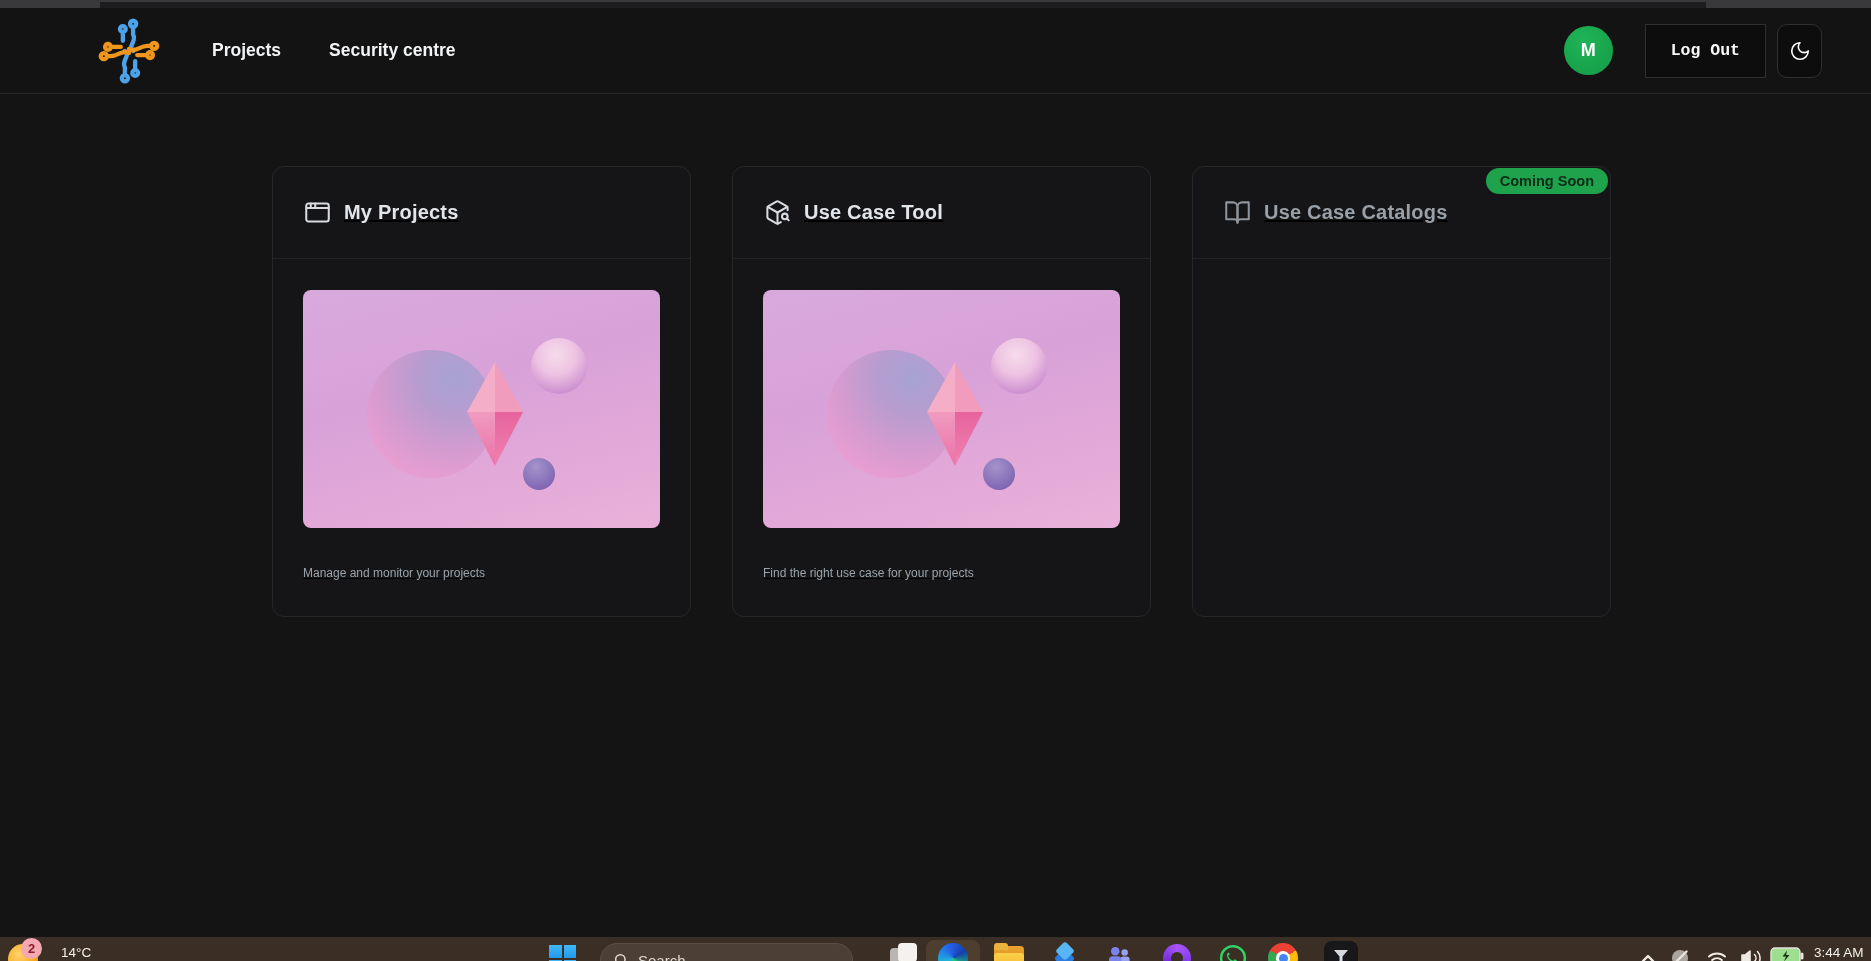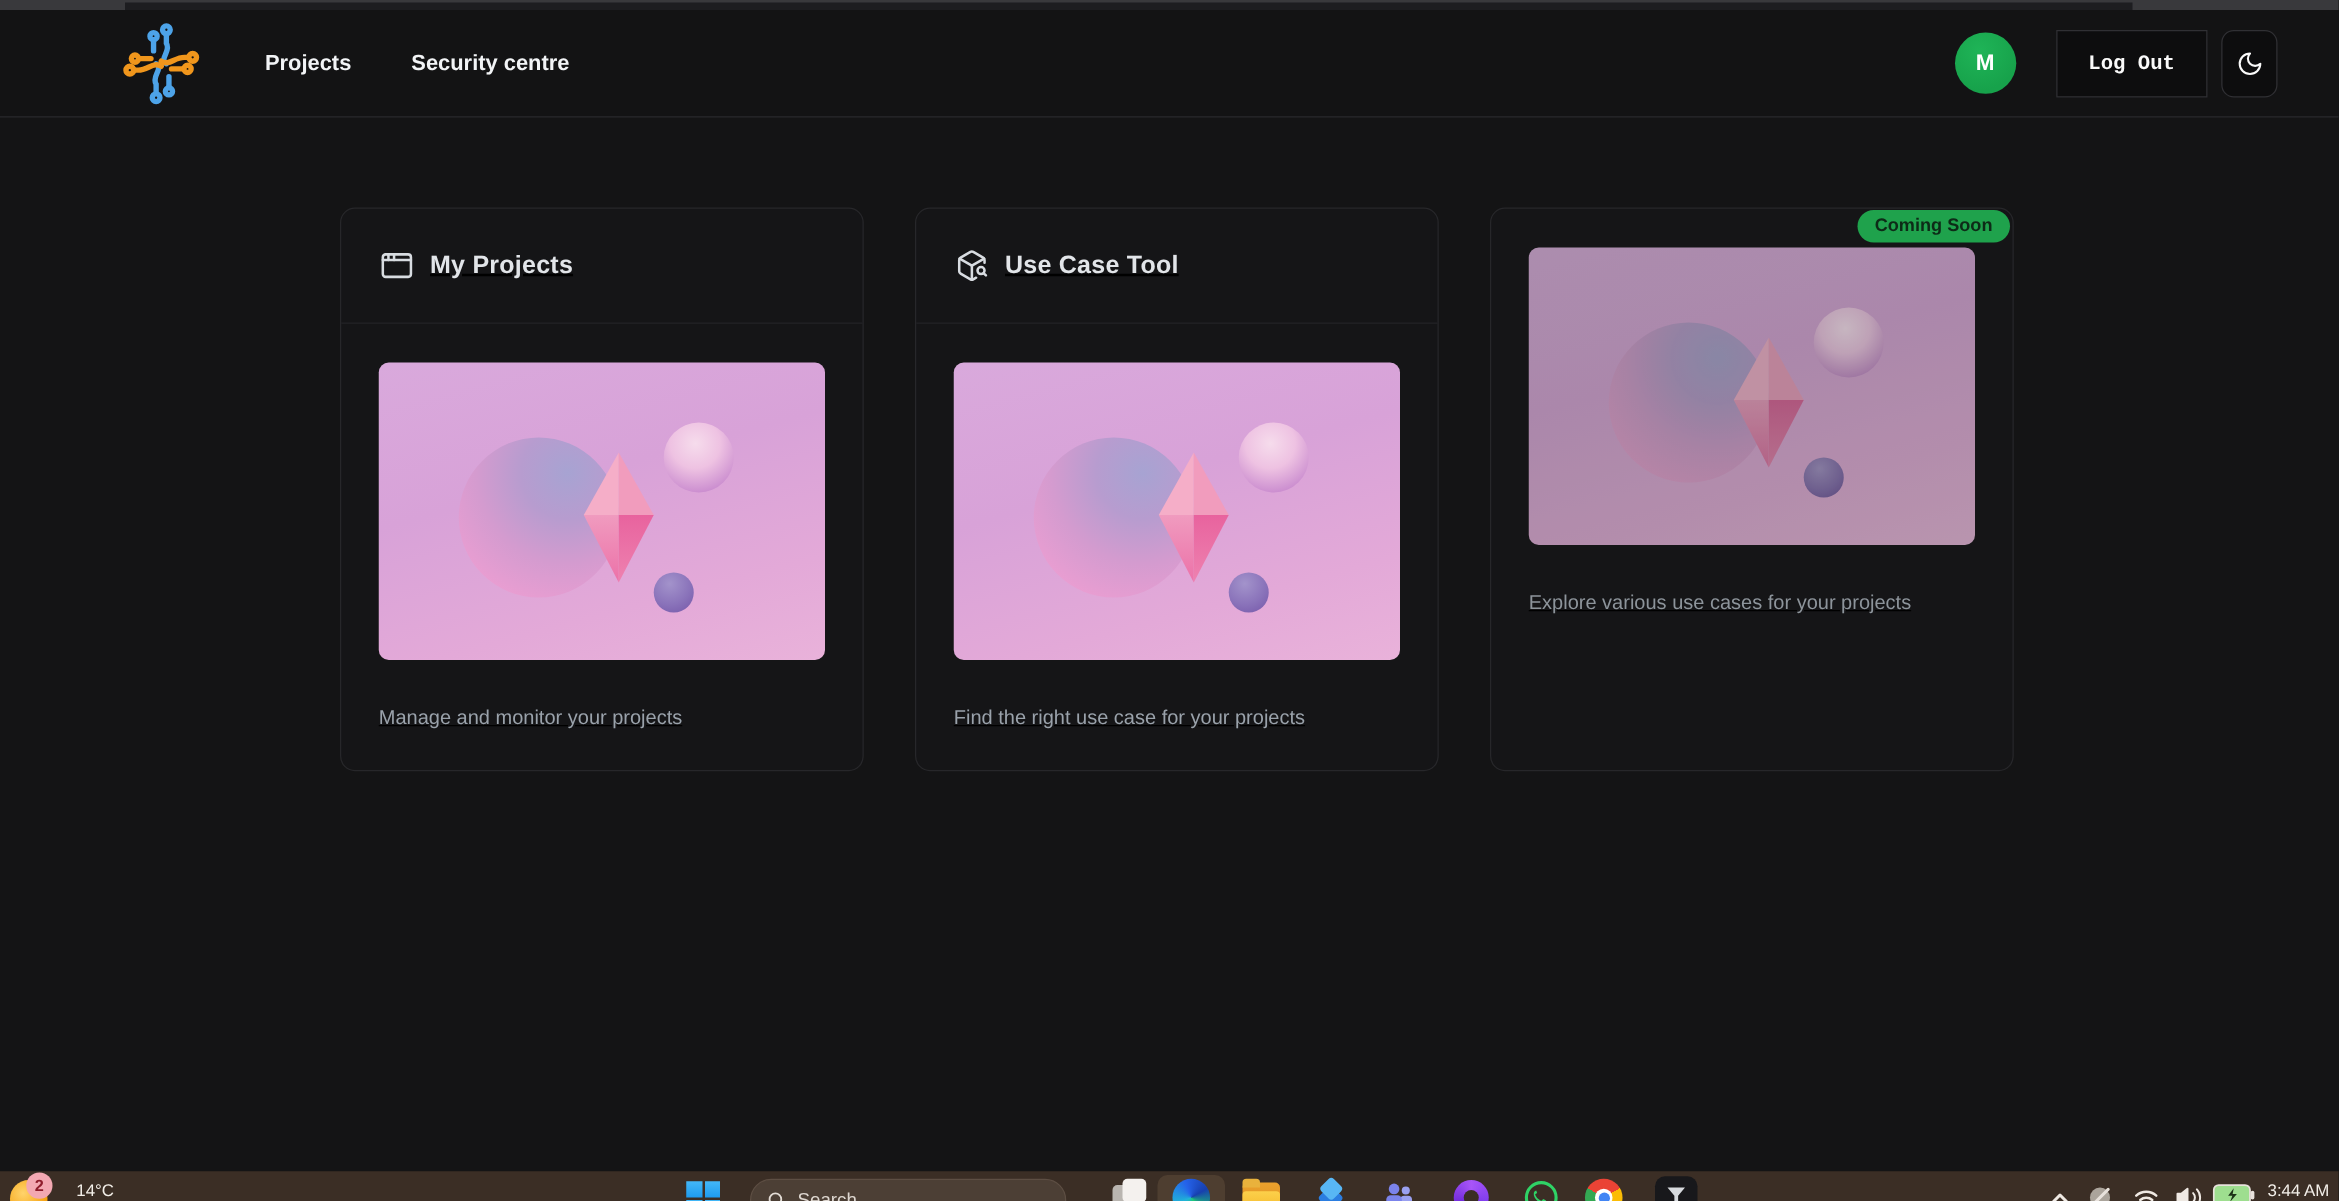--- a/index.html
+++ b/index.html
@@ -62,21 +62,21 @@
     background:linear-gradient(165deg,#d9a9dc 0%,#d8a2d8 40%,#e3a9d8 75%,#e9b2da 100%);
   }
   .sphere { position:absolute; border-radius:50%; }
   .sph-big   { left:64px;  top:60px;  width:128px; height:128px;
     background:radial-gradient(circle at 68% 22%, #a7a3d2 0%, #b79ccf 28%, #d49bcf 55%, #ec9ed2 85%); }
   .sph-med   { left:228px; top:48px;  width:56px;  height:56px;
     background:radial-gradient(circle at 45% 30%, #f6dcec 0%, #eec2e2 40%, #cc8fd0 78%, #a361c4 100%); }
   .sph-small { left:220px; top:168px; width:32px;  height:32px;
     background:radial-gradient(circle at 40% 28%, #a393cb 0%, #8a73ba 55%, #7456a8 100%); }
   .diamond { position:absolute; left:158px; top:70px; }
-  .card-desc { margin-top:38px; font-size:16px; color:#9aa2ab; }
+  .card-desc { margin-top:38px; font-size:12px; color:#9aa2ab; }
 
   .card.coming-soon .card-title { color:#99a0a7; }
   .card.coming-soon .card-icon  { color:#8e959c; }
   .card.coming-soon .card-desc  { color:#8d949b; }
   .card.coming-soon .art { filter:brightness(.82) saturate(.8); }
   .badge {
     position:absolute; top:1px; right:2px; z-index:2;
     background:var(--badge-green); color:#0d2b17;
     font-size:14.5px; font-weight:600;
     padding:5px 14px; border-radius:15px; white-space:nowrap;
@@ -247,33 +247,26 @@
         </svg>
         <div class="sphere sph-med"></div>
         <div class="sphere sph-small"></div>
       </div>
       <p class="card-desc">Find the right use case for your projects</p>
     </div>
   </section>
 
   <section class="card coming-soon">
     <span class="badge">Coming Soon</span>
-    <div class="card-body">
-      <div class="art">
-        <div class="sphere sph-big"></div>
-        <svg class="diamond" width="68" height="108" viewBox="0 0 68 108">
-          <polygon points="34,2 6,52 34,52" fill="#f5aec8"></polygon>
-          <polygon points="34,2 62,52 34,52" fill="#f19cbd"></polygon>
-          <polygon points="6,52 34,106 34,52" fill="url(#gbl1)"></polygon>
-          <polygon points="62,52 34,106 34,52" fill="url(#gbr1)"></polygon>
-        </svg>
-        <div class="sphere sph-med"></div>
-        <div class="sphere sph-small"></div>
-      </div>
-      <p class="card-desc">Explore various use cases for your projects</p>
+    <div class="card-header">
+      <svg class="card-icon" viewBox="0 0 24 24" fill="none" stroke="currentColor" stroke-width="1.8" stroke-linecap="round" stroke-linejoin="round">
+        <path d="M2 3h6a4 4 0 0 1 4 4v14a3 3 0 0 0-3-3H2z"></path>
+        <path d="M22 3h-6a4 4 0 0 0-4 4v14a3 3 0 0 1 3-3h7z"></path>
+      </svg>
+      <span class="card-title">Use Case Catalogs</span>
     </div>
   </section>
 
 </main>
 
 <div class="taskbar">
 
   <div class="weather-sun"></div>
   <div class="weather-badge">2</div>
   <div class="weather-temp">14°C</div>

